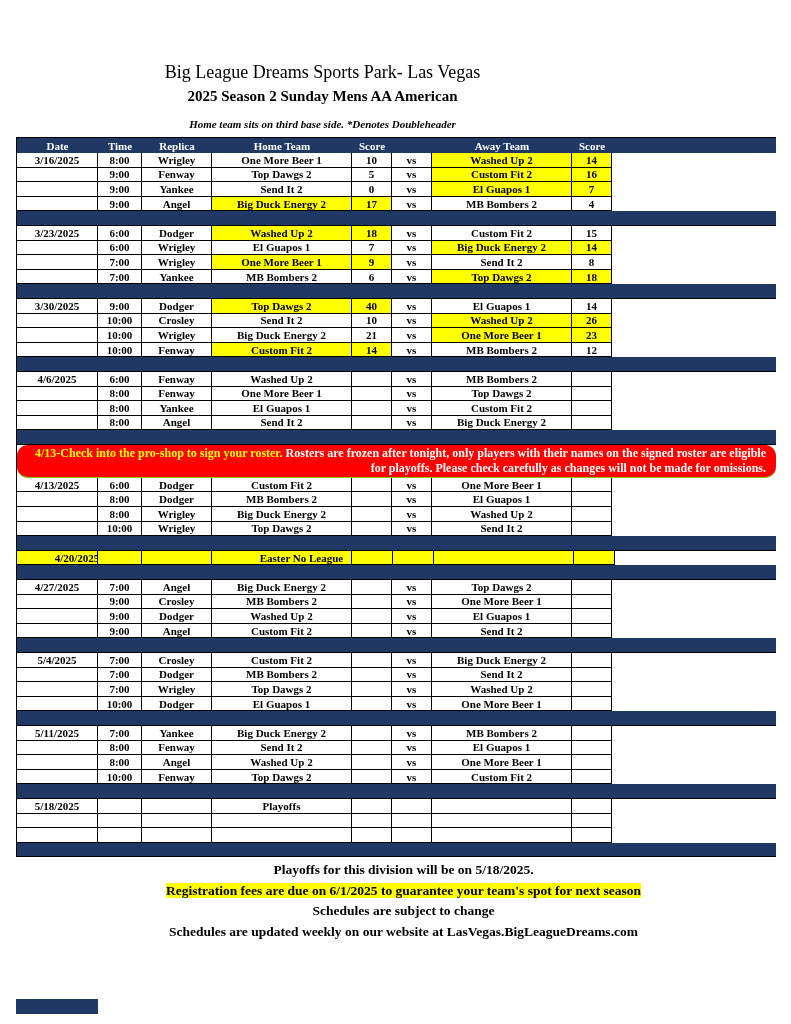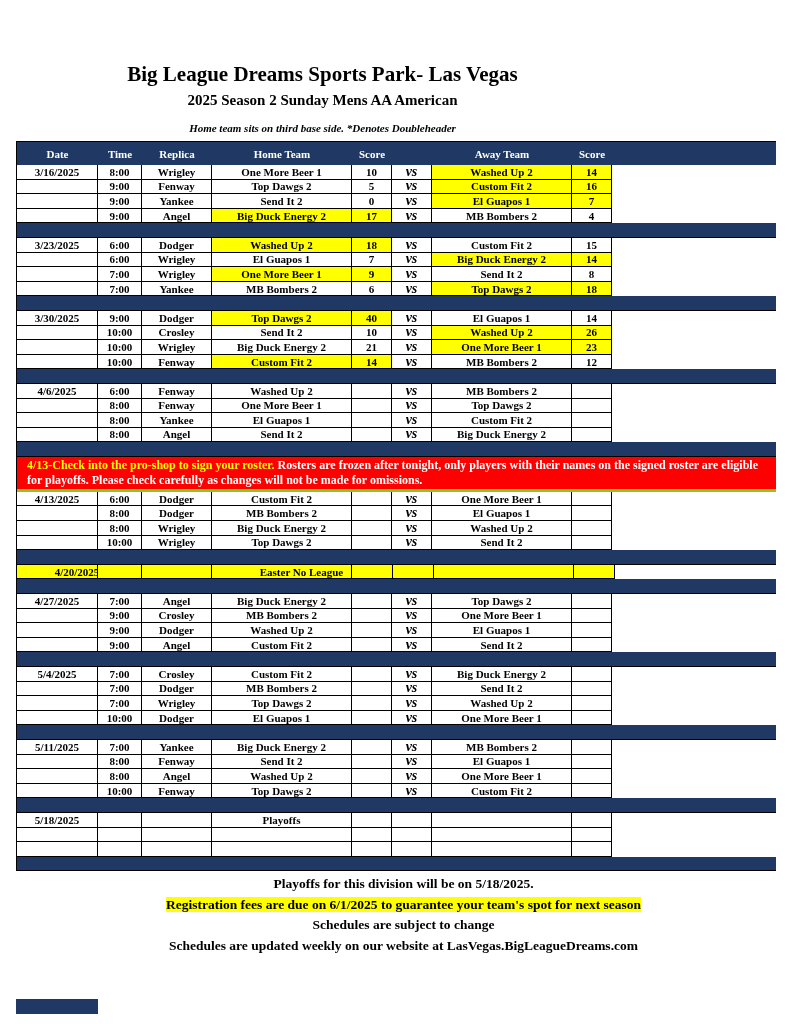--- a/index.html
+++ b/index.html
@@ -3,44 +3,44 @@
 <meta charset="utf-8">
 <style>
   * { margin:0; padding:0; box-sizing:border-box; }
   :root { --navy:#1f3864; --yellow:#ffff00; --red:#ff0000; }
   html,body { background:#ffffff; }
   body {
     width:791px; height:1024px; position:relative; overflow:hidden;
     font-family:"Liberation Serif", serif; color:#000;
   }
   .heading { width:613px; margin-left:16px; padding-top:62px; text-align:center; }
-  .title    { font-size:21px; font-weight:bold; }
+  .title    { font-size:18px; font-weight:normal; }
   .subtitle { font-size:15px; font-weight:bold; margin-top:5px; }
   .note     { font-size:11px; font-weight:bold; font-style:italic; margin-top:13px; }
 
   .sched { width:760px; margin:7px 0 0 16px; border-top:1px solid #000; border-left:1px solid #000; }
   .row { display:flex; }
   .grid-row { height:14.6px; }
   .cell {
     display:flex; align-items:center; justify-content:center;
     font-size:11px; font-weight:bold; white-space:nowrap; overflow:hidden;
     border-right:1px solid #000; border-bottom:1px solid #000; background:#fff;
   }
   .c-date{width:81px;} .c-time{width:44px;} .c-replica{width:70px;text-align:right;}
   .c-team{width:140px;} .c-score{width:40px;} .c-vs{width:40px;}
   .c-fill{flex:1; border:none; background:transparent;}
-  .header-row { background:var(--navy); height:23px; }
+  .header-row { background:var(--navy); height:15px; }
   .hcell { border:none; background:transparent; color:#fff; font-size:11px; }
-  .vs-cell { font-style:italic; font-size:14px; }
+  .vs-cell { font-size:11px; }
   .win { background:var(--yellow); }
   .yellow-row .cell { background:var(--yellow);padding-left:40px; }
   .sep-row { background:var(--navy); height:14.6px; border-bottom:1px solid #000; }
   .banner-row {
-    display:block; background:var(--red); border-bottom:3px solid #84cc16;
-    text-align:left; font-size:12px; font-weight:bold; line-height:14.5px; padding:1.5px 10px;
+    display:block; background:var(--red); border-bottom:1px solid #84cc16;
+    text-align:right; font-size:12px; font-weight:bold; line-height:14.5px; padding:1.5px 10px;border-radius:11px;
   }
   .banner-hl { color:var(--yellow); }
   .banner-body { color:#ffffff; }
 
   .footer { margin:5px 0 0 16px; font-size:13.5px; font-weight:bold;text-align:center; }
   .footer-line { margin-bottom:4.5px; }
   .hl-yellow { background:var(--yellow); }
   .bottom-strip { position:absolute; left:16px; top:999px; width:82px; height:15px; background:var(--navy); }
 </style>
 </head>

